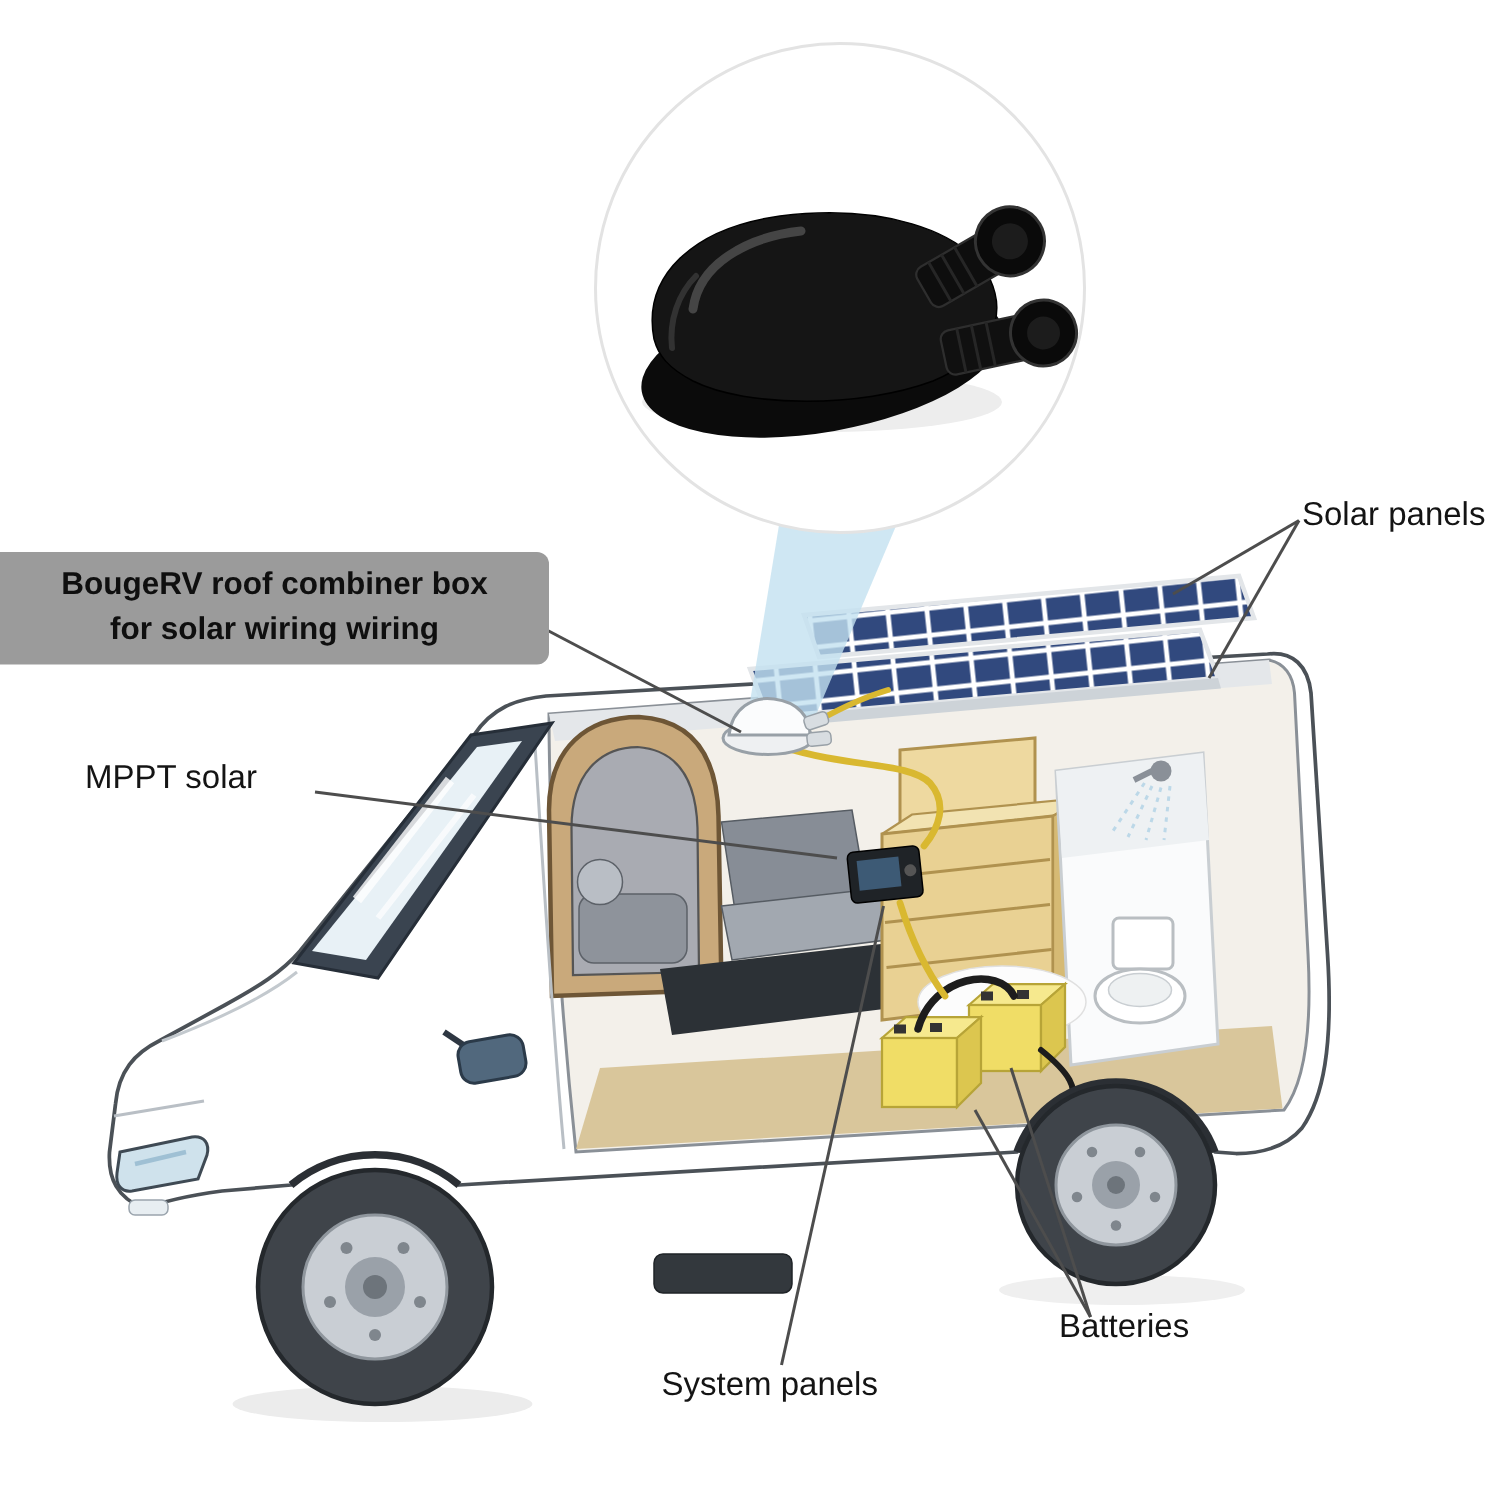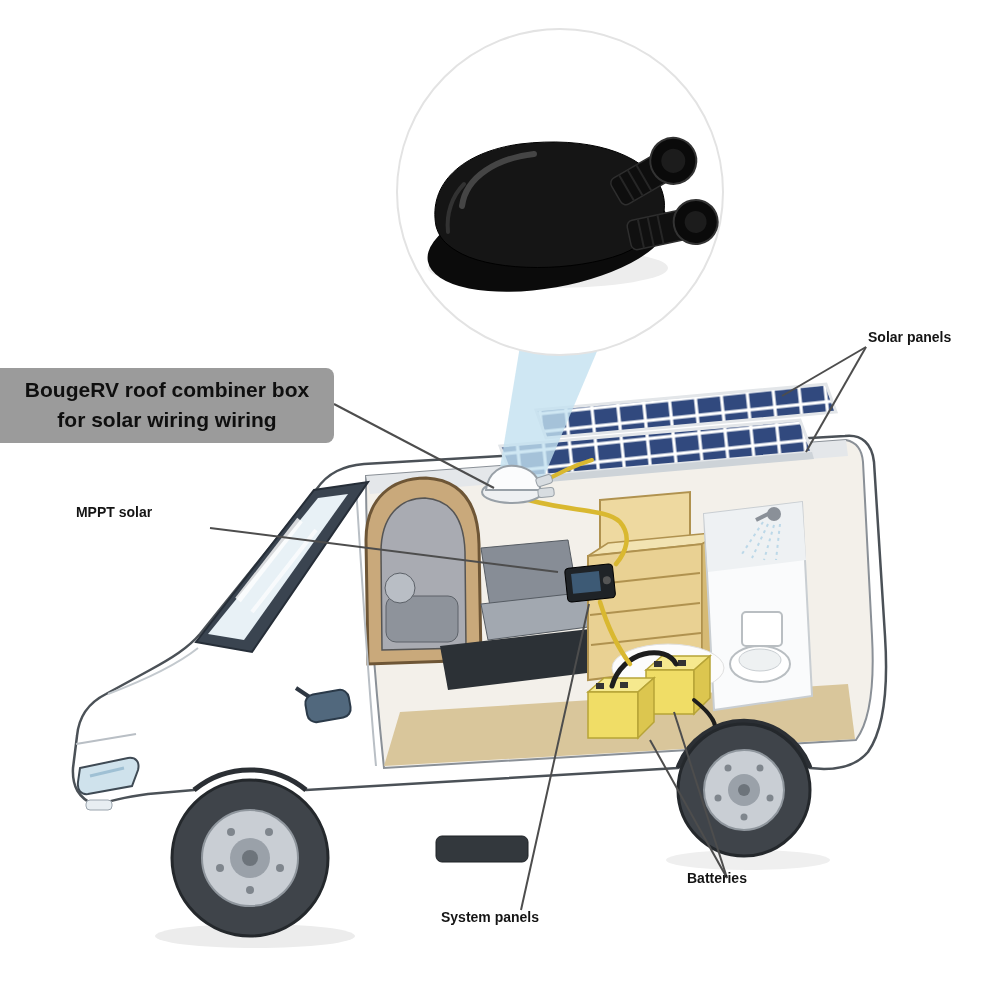--- a/index.html
+++ b/index.html
@@ -11,30 +11,30 @@
   .beam{fill:var(--beam-blue,#c3e1f0);opacity:.8;}
   .callout{stroke:var(--callout-line,#4d4d4d);stroke-width:2;fill:none;}
   .cellfill{fill:var(--solar-cell-blue,#31497e);}
   .batt-front{fill:var(--battery-yellow,#f0dd66);stroke:#b7a437;stroke-width:1.5;}
   .batt-top{fill:#f6e98e;stroke:#b7a437;stroke-width:1.5;}
   .batt-side{fill:#dcc64f;stroke:#b7a437;stroke-width:1.5;}
   .cab-front{fill:var(--cabinet-tan,#e9d193);stroke:#b0924f;stroke-width:2;}
   .body-outline{fill:#ffffff;stroke:var(--van-outline,#4b5157);stroke-width:2.5;stroke-linejoin:round;}
   .product{fill:var(--product-black,#151515);}
 
-  .label{position:absolute;color:var(--label-text,#141414);font-size:14px;line-height:1.25;white-space:nowrap;font-weight:bold;}
+  .label{position:absolute;color:var(--label-text,#141414);font-size:22px;line-height:1.25;white-space:nowrap;}
   .combiner-label{
     position:absolute;left:0;top:368px;width:334px;min-height:60px;
     background:var(--label-box-bg,#9b9b9b);border-radius:0 8px 8px 0;
     display:flex;flex-direction:column;justify-content:center;align-items:center;
-    padding:7px 0;color:#0f0f0f;font-size:21px;font-weight:600;line-height:1.45;text-align:center;
+    padding:7px 16px;color:#0f0f0f;font-size:21px;font-weight:600;line-height:1.45;text-align:center;
   }
   .mppt-label{left:16px;top:504px;width:196px;text-align:center;white-space:normal;}
   .solar-label{left:868px;top:329px;}
-  .batteries-label{left:687px;top:870px;}
+  .batteries-label{left:706px;top:870px;}
   .sysmon-label{left:441px;top:909px;}
 </style>
 </head>
 <body>
 
 <div class="stage">
 
 <svg width="1001" height="1001" viewBox="0 0 1001 1001">
   <defs>
     <pattern id="cells" width="26" height="18" patternUnits="userSpaceOnUse" patternTransform="rotate(-6)">

